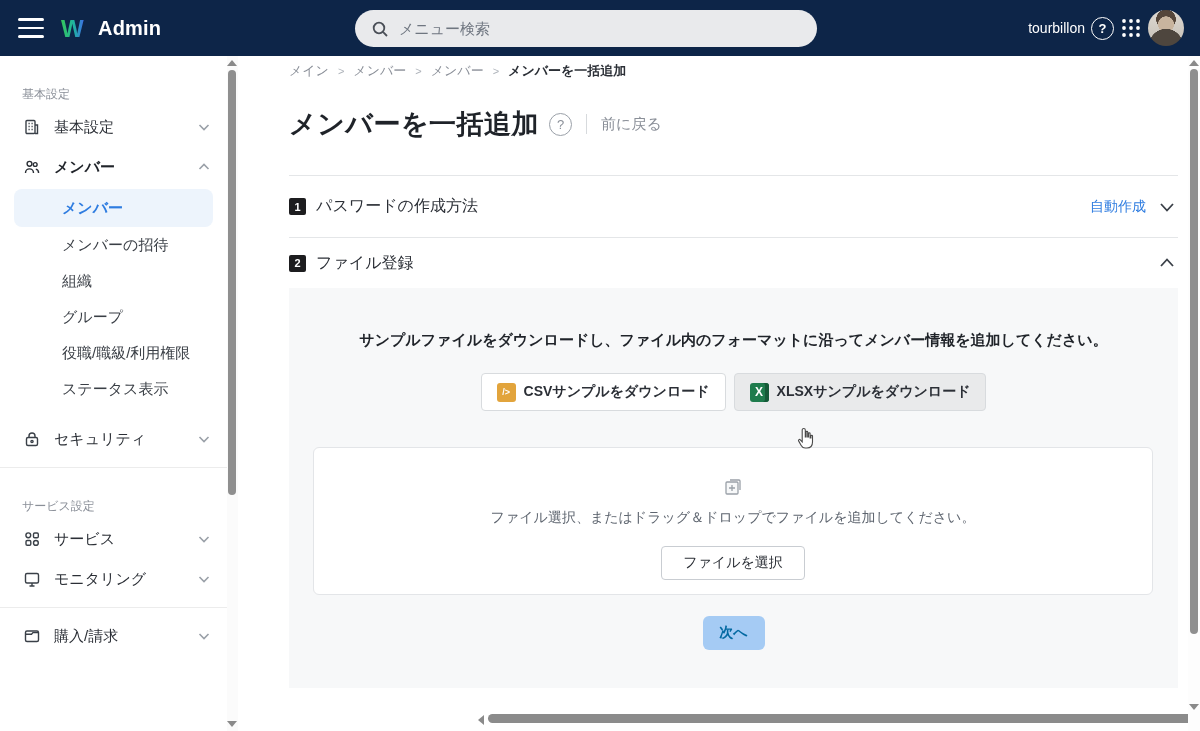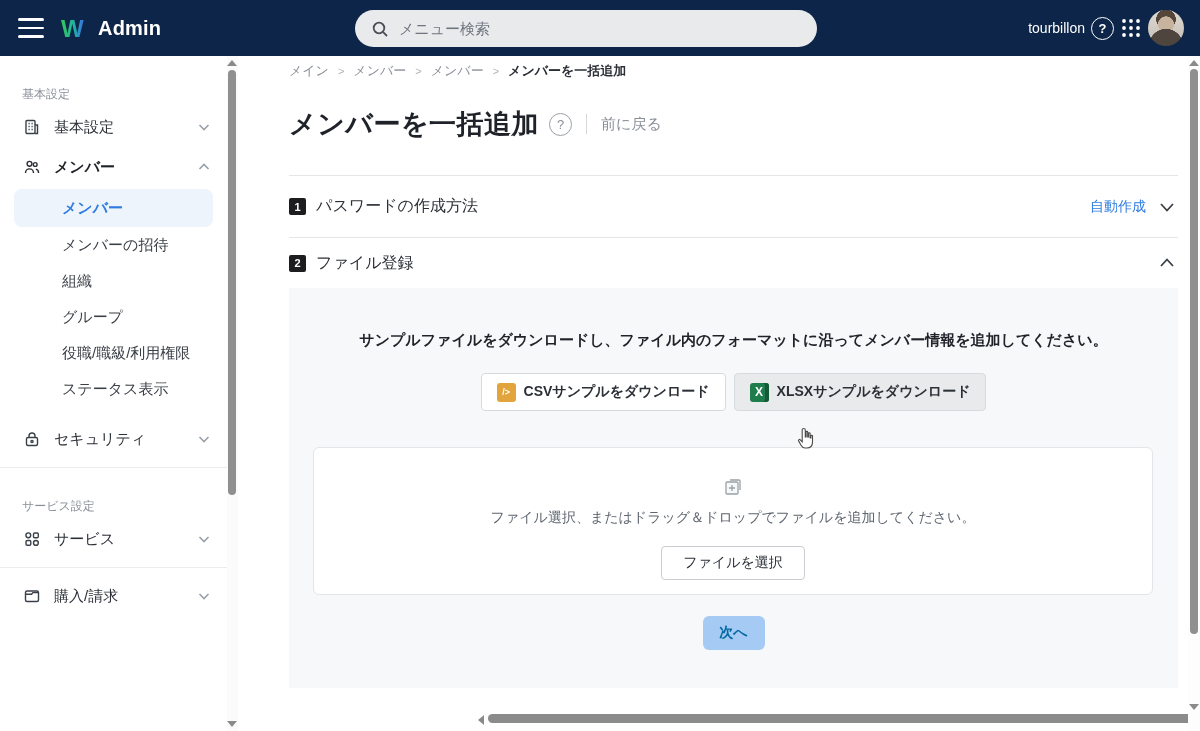--- a/index.html
+++ b/index.html
@@ -212,20 +212,30 @@
         <circle cx="13.9" cy="13.9" r="2.4"></circle>
     </svg>
     <span class="lbl">サービス</span>
     <svg class="chev" viewBox="0 0 18 18" fill="none" stroke="#9aa0a8" stroke-width="1.6">
         <path d="M4.5 7 9 11.5 13.5 7"></path>
       </svg>
   </div>
 
 
 
+  <div class="side-item">
+    <svg class="icon20" viewBox="0 0 20 20" fill="none" stroke="#3a4048" stroke-width="1.4">
+      <rect x="3.5" y="4.5" width="13" height="9.5" rx="1.5"></rect>
+        <path d="M7.5 17h5M10 14v3"></path>
+    </svg>
+    <span class="lbl">モニタリング</span>
+    <svg class="chev" viewBox="0 0 18 18" fill="none" stroke="#9aa0a8" stroke-width="1.6">
+        <path d="M4.5 7 9 11.5 13.5 7"></path>
+      </svg>
+  </div>
 
   <div class="side-div"></div>
 
   <div class="side-item">
     <svg class="icon20" viewBox="0 0 20 20" fill="none" stroke="#3a4048" stroke-width="1.4">
       <rect x="3.5" y="5" width="13" height="10.5" rx="1.5"></rect>
         <path d="M3.5 8.2h6l1.4-1.6h5.6"></path>
     </svg>
     <span class="lbl">購入/請求</span>
     <svg class="chev" viewBox="0 0 18 18" fill="none" stroke="#9aa0a8" stroke-width="1.6">

